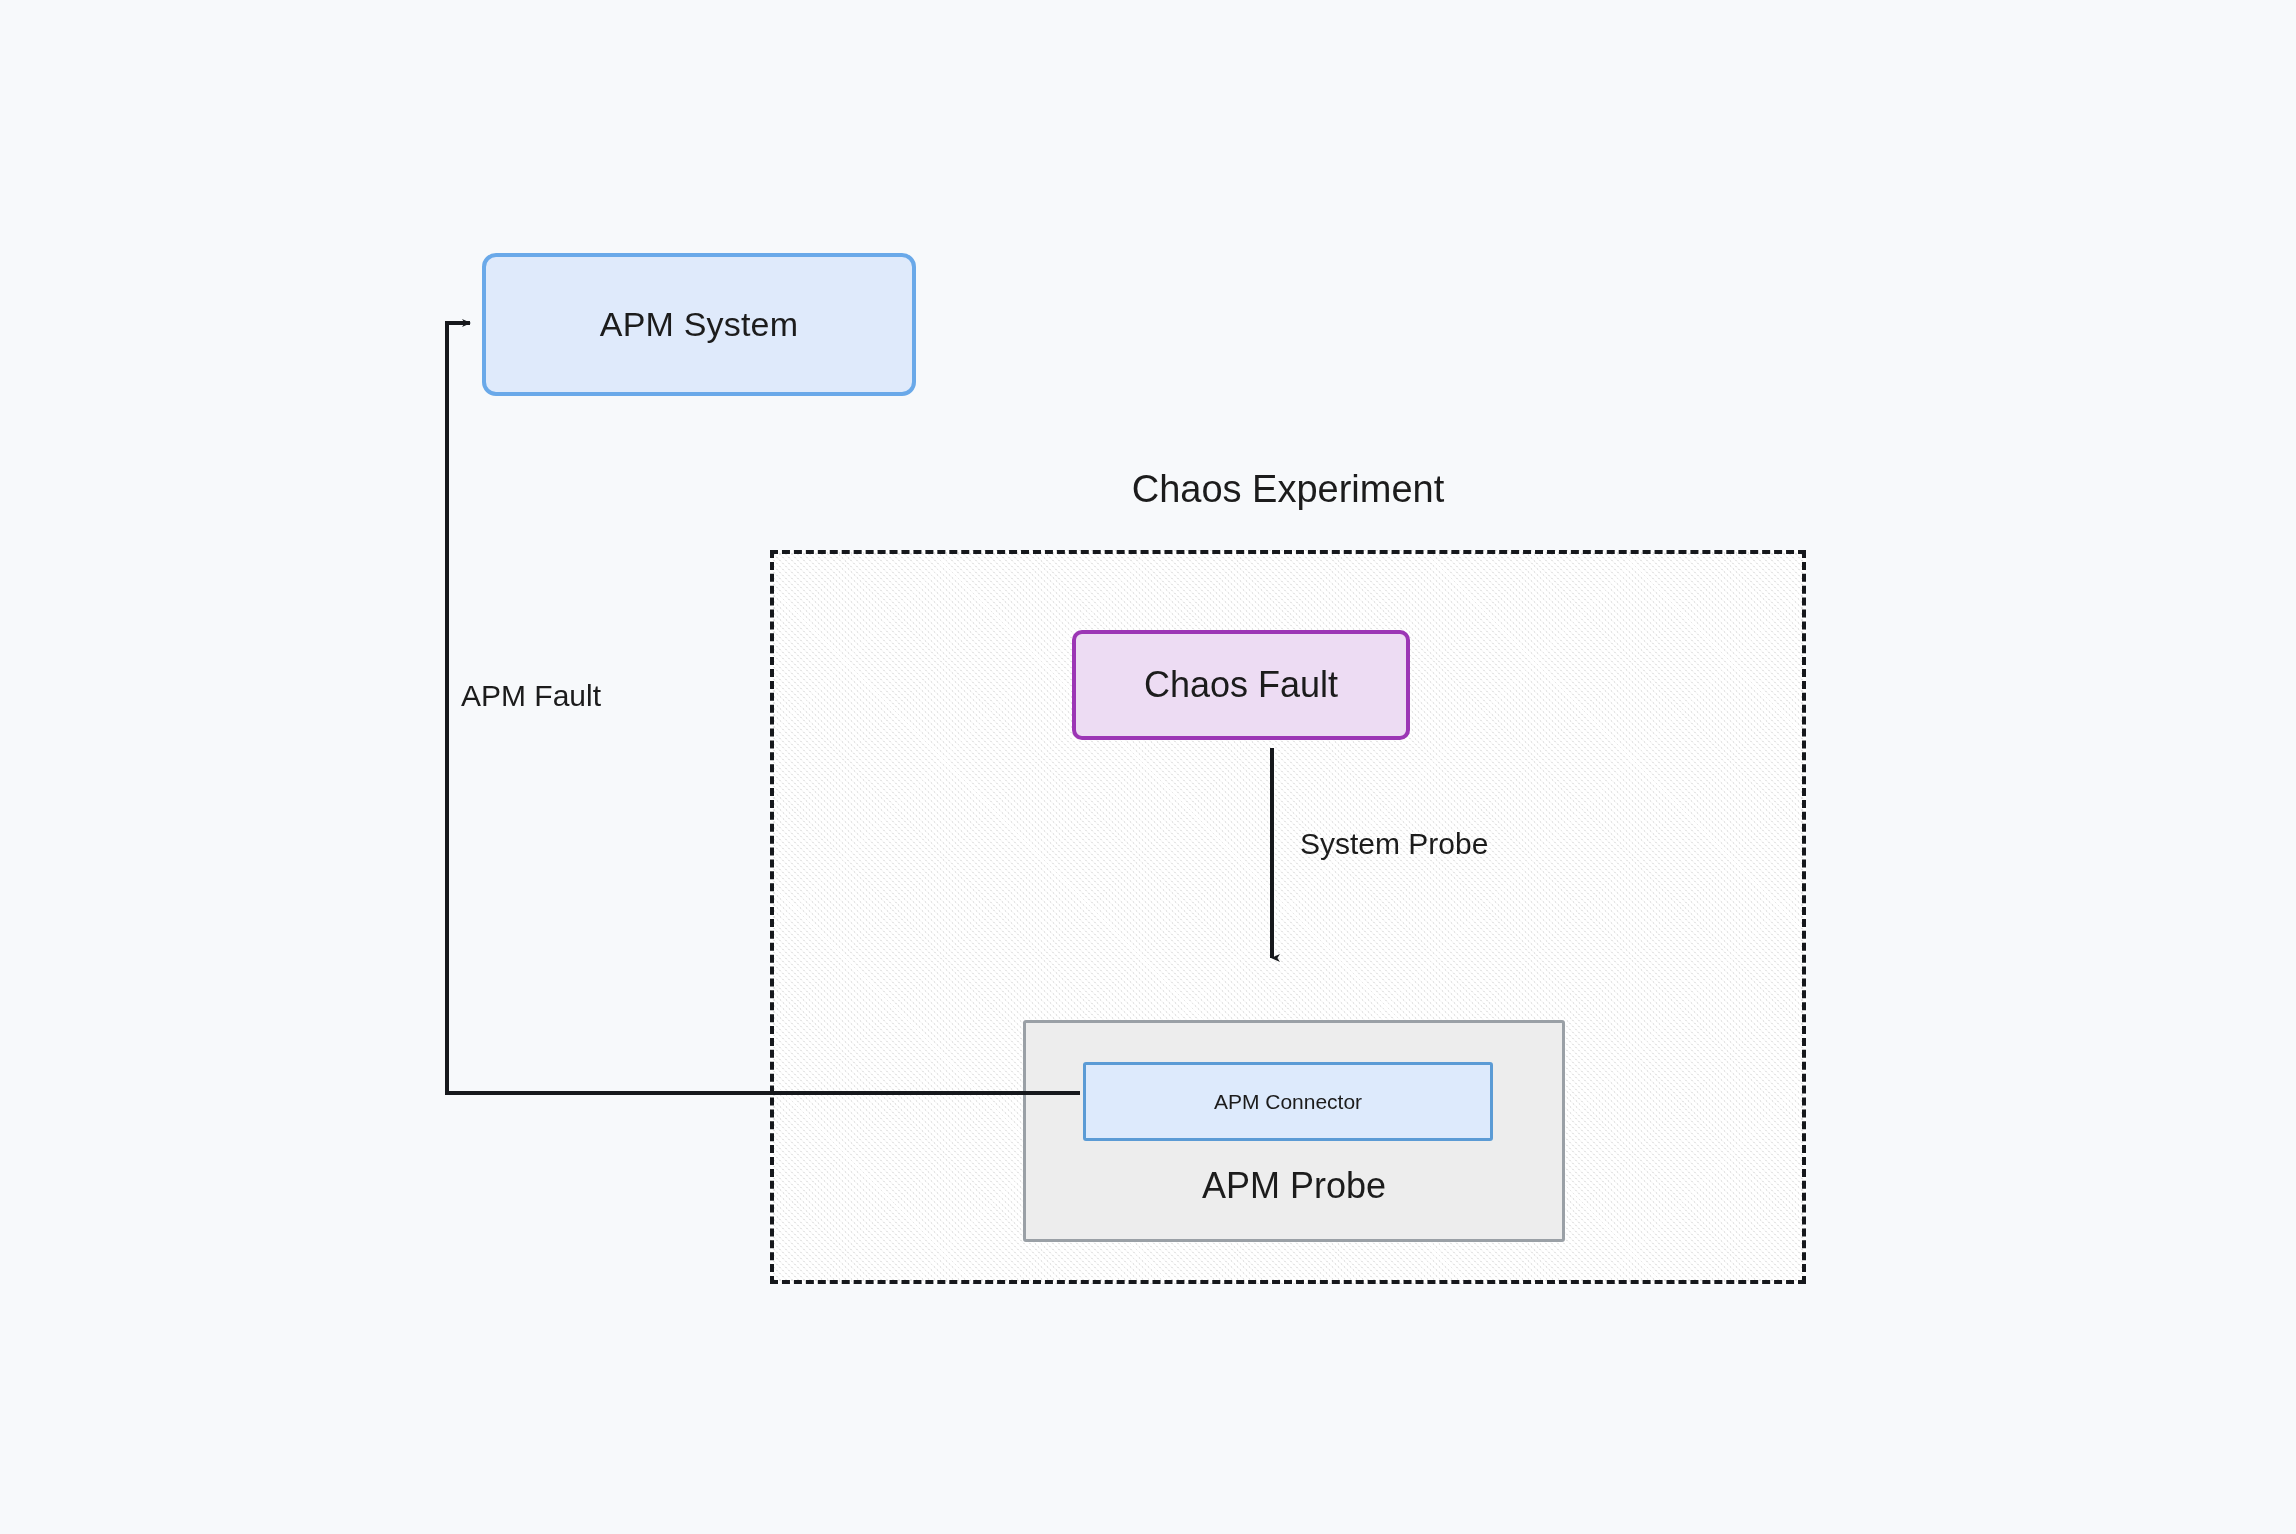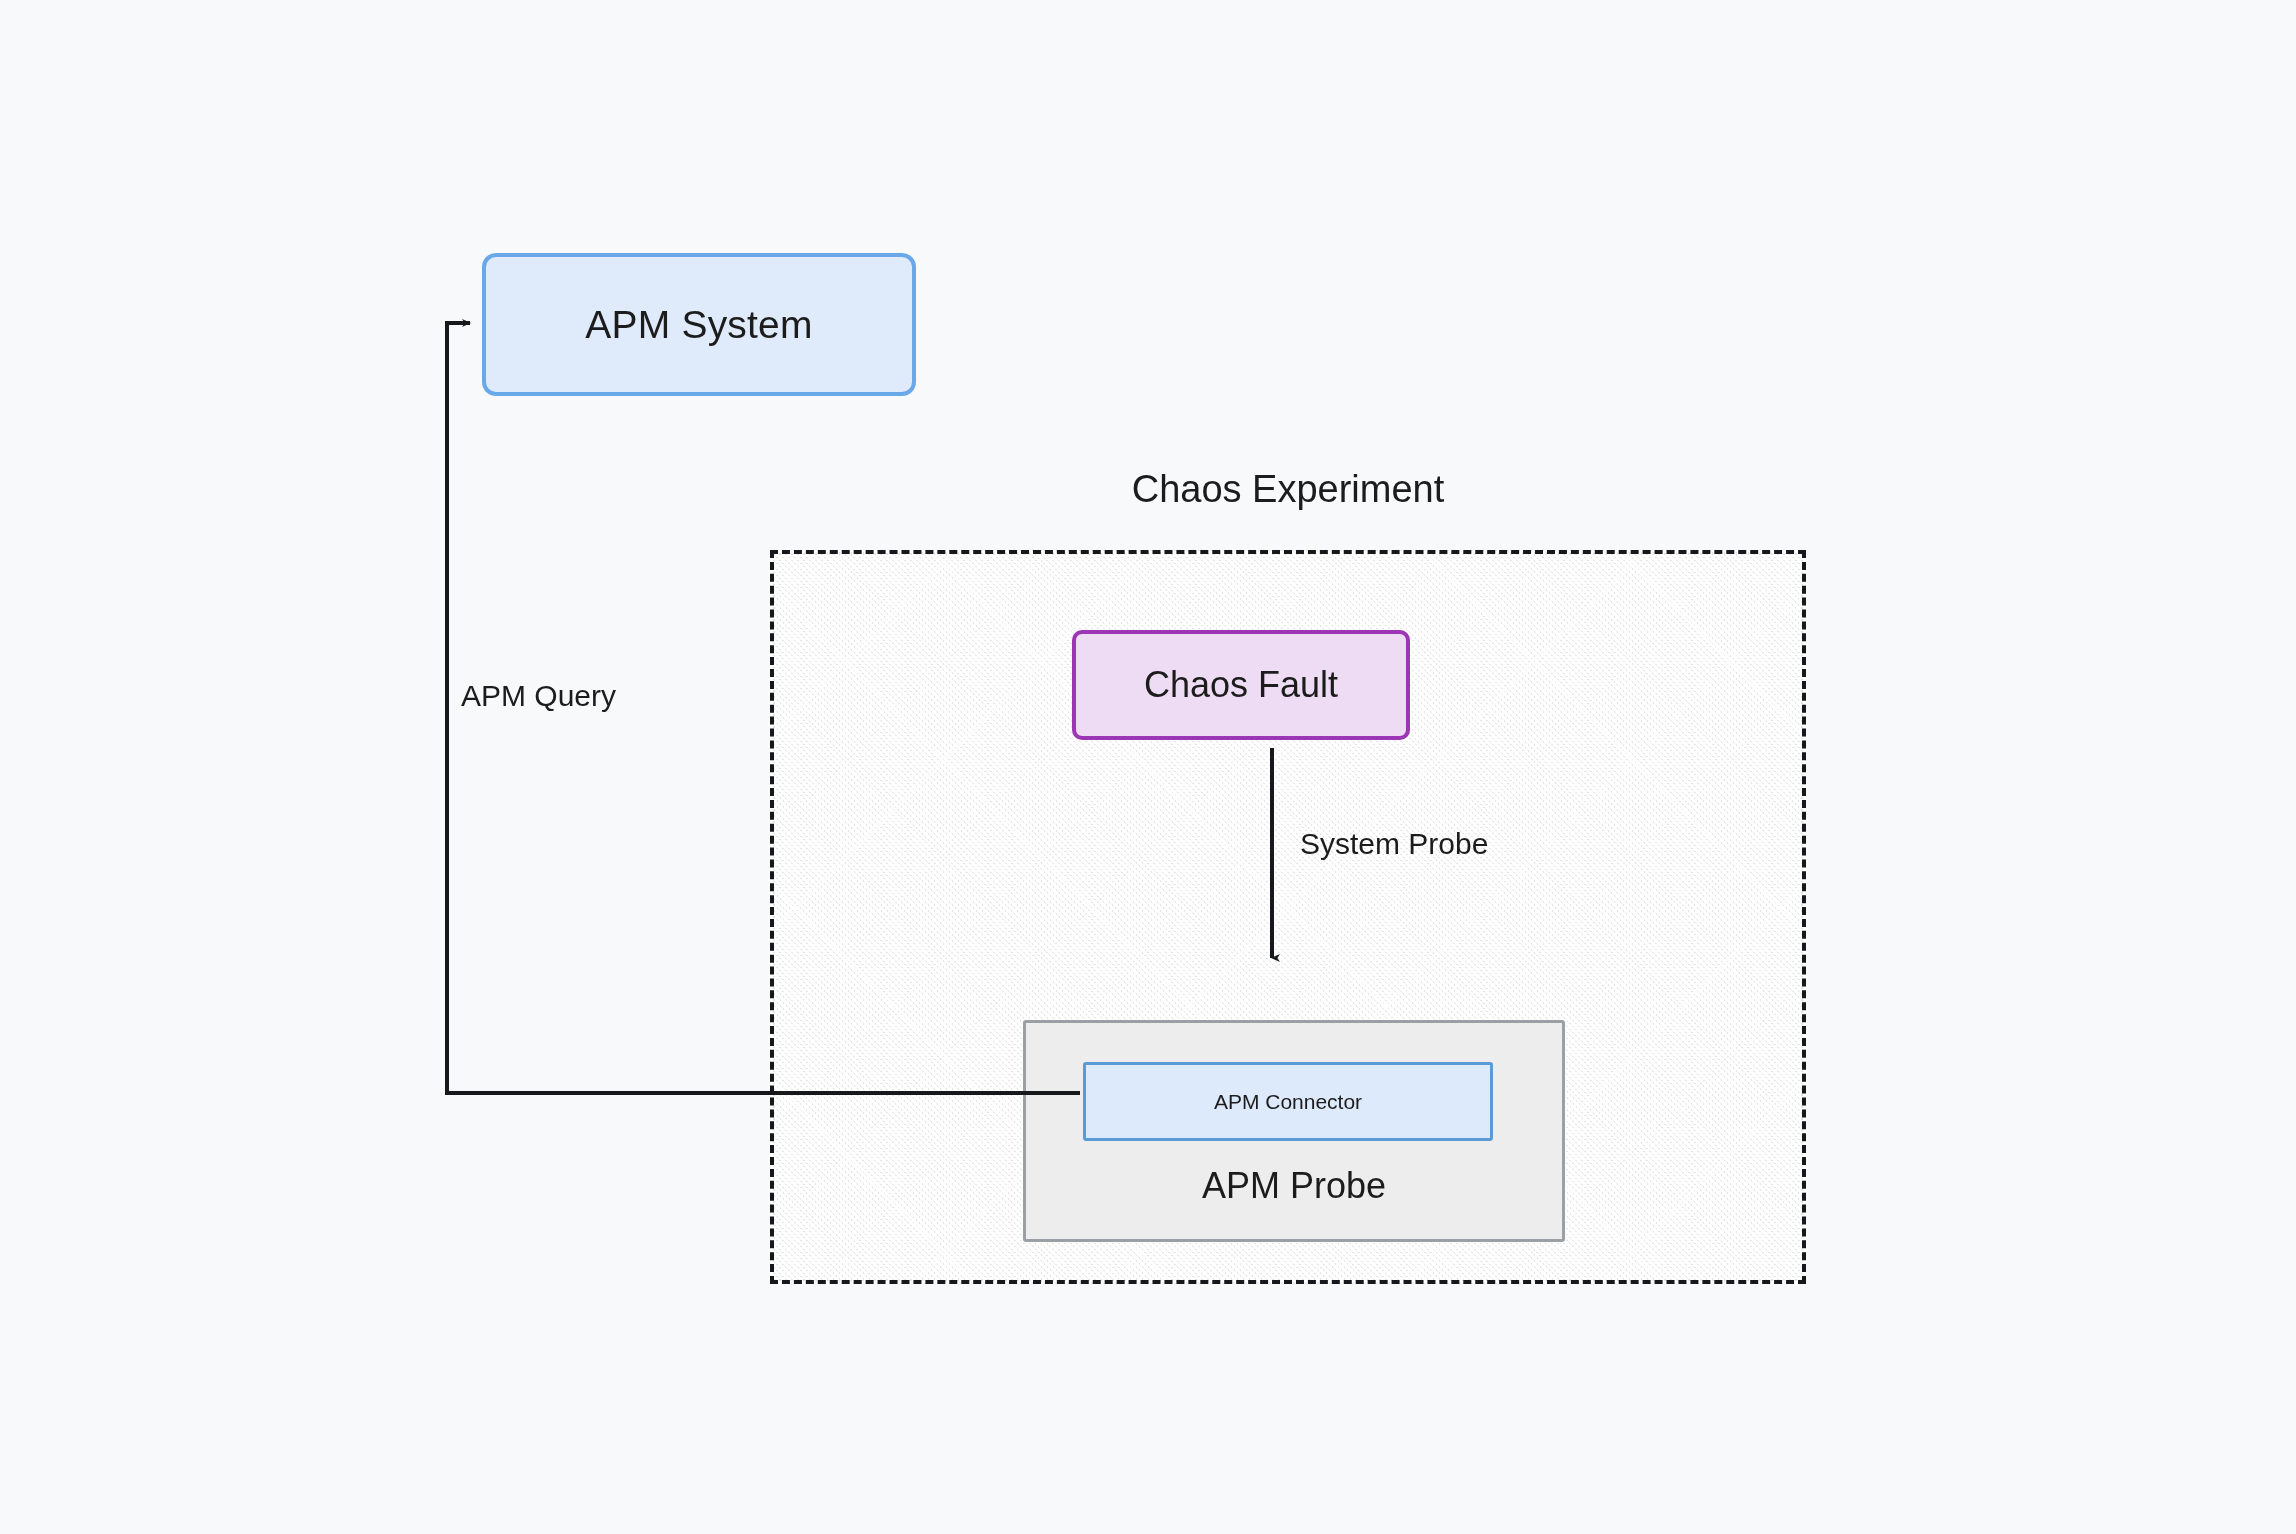--- a/index.html
+++ b/index.html
@@ -27,21 +27,21 @@
 
   
   #apm-system {
     left: 482px;
     top: 253px;
     width: 434px;
     height: 143px;
     background: #dfeafb;
     border: 4px solid #6aa9e9;
     border-radius: 14px;
-    font-size: 39px;
+    font-size: 34px;
     letter-spacing: .2px;
   }
 
   
   #chaos-experiment-title {
     position: absolute;
     left: 770px;
     top: 468px;
     width: 1036px;
     text-align: center;
@@ -172,17 +172,17 @@
       <marker id="ah-right" markerWidth="10" markerHeight="10" refX="8" refY="4" orient="auto" markerUnits="userSpaceOnUse">
         <path d="M0,0 L9,4 L0,8 L2.6,4 Z" fill="#16181c"></path>
       </marker>
     </defs>
 
     <path class="edge-path" d="M1272,748 L1272,958" stroke-width="4" marker-end="url(#ah-down)"></path>
 
     <path class="edge-path" d="M1080,1093 L447,1093 L447,323 L470,323" stroke-width="5" marker-end="url(#ah-right)"></path>
   </svg>
 
-  <div class="edge-label" id="label-apm-query">APM Query</div>
+  <div class="edge-label" id="label-apm-query">APM Fault</div>
 
   <div class="edge-label" id="label-execute-probe">System Probe</div>
 
 </div>
 
 </body></html>

